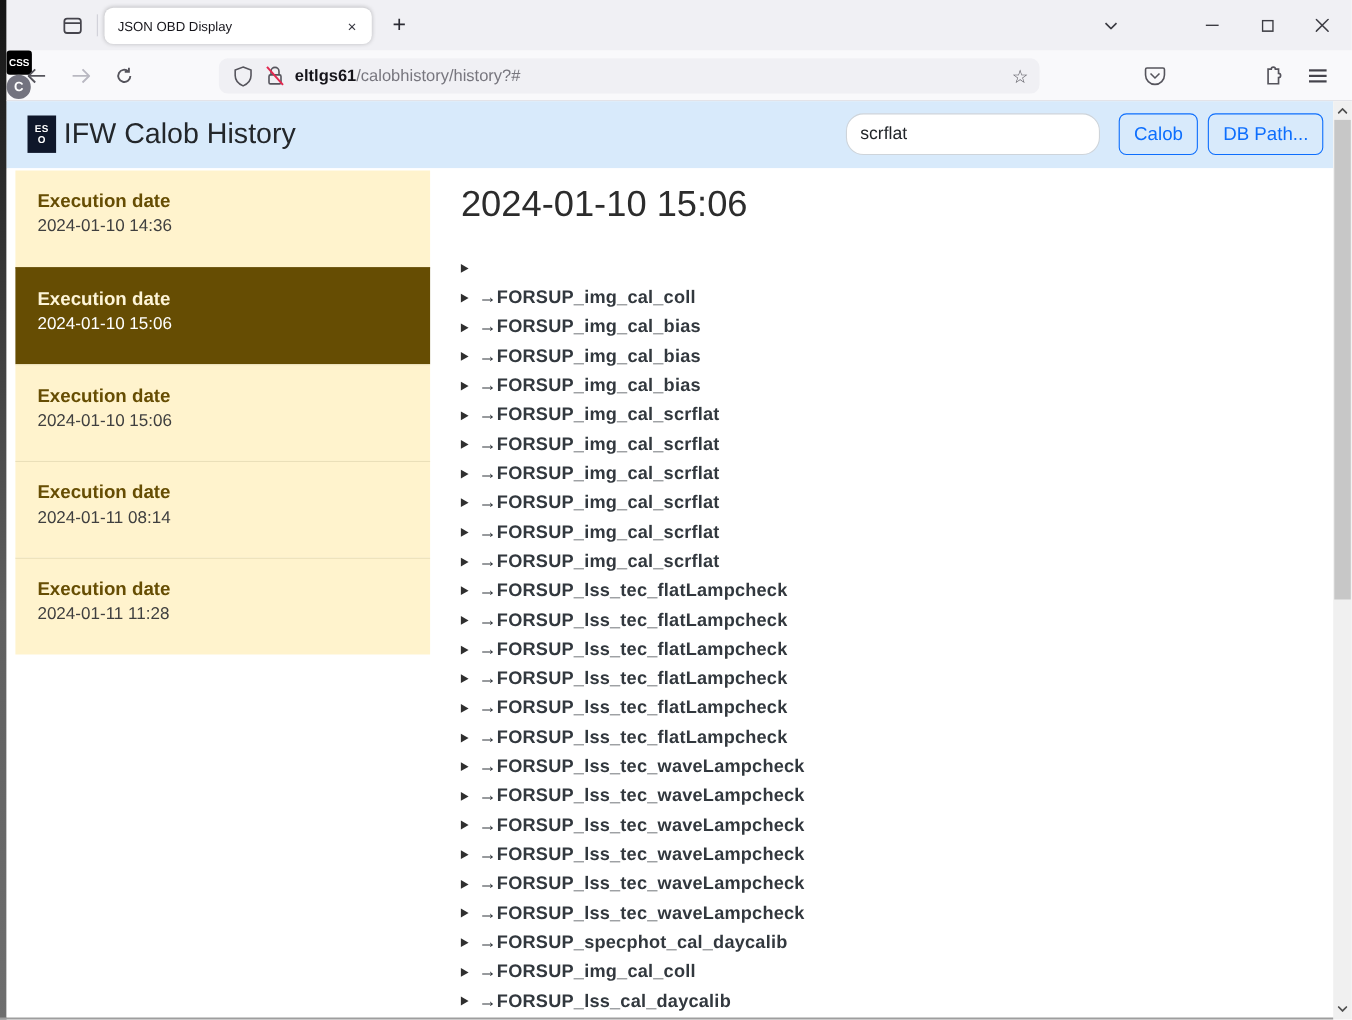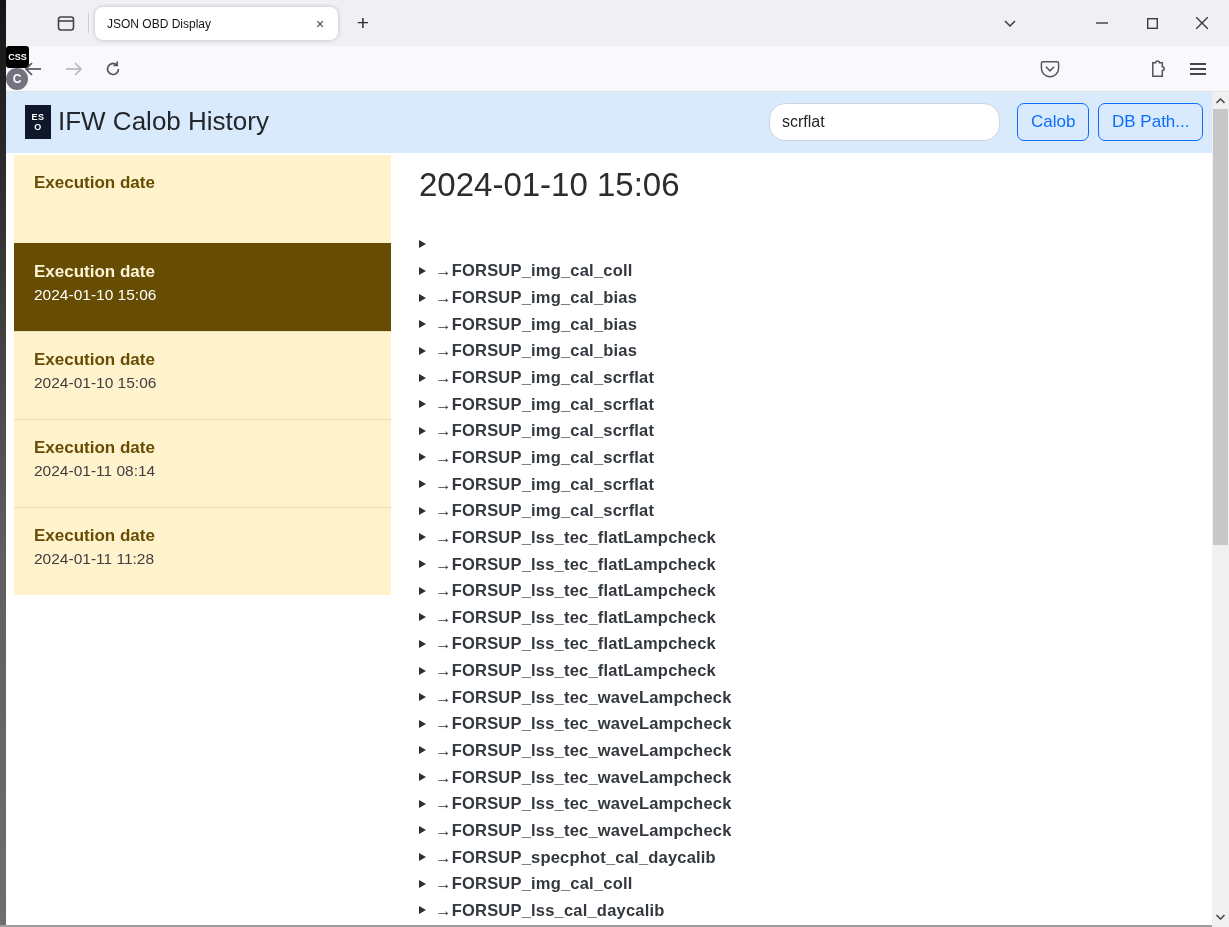--- a/index.html
+++ b/index.html
@@ -135,20 +135,36 @@
           <line x1="1" y1="7" x2="16" y2="7" stroke="#b9b8c1" stroke-width="1.7"></line>
           <polyline points="10,1 16,7 10,13" fill="none" stroke="#b9b8c1" stroke-width="1.7"></polyline>
         </svg>
     </div>
     <div class="nav-btn" id="reload-btn">
       <svg width="16" height="16" viewBox="0 0 16 16">
           <path d="M13.5 8 a5.5 5.5 0 1 1 -1.8 -4.1" fill="none" stroke="#55545c" stroke-width="1.7"></path>
           <polyline points="12.2,0.5 12.2,4.3 8.4,4.3" fill="none" stroke="#55545c" stroke-width="1.7"></polyline>
         </svg>
     </div>
+    <div id="urlbar">
+      <span>
+        <svg width="18" height="19" viewBox="0 0 20 21">
+            <path d="M10 1 L18 4 V9.5 C18 15 14.5 18 10 20 C5.5 18 2 15 2 9.5 V4 Z" fill="none" stroke="#55545c" stroke-width="1.6"></path>
+          </svg>
+      </span>
+      <span style="margin-left:10px">
+        <svg width="20" height="20" viewBox="0 0 22 22">
+            <path d="M7 10 V6.5 a4 4 0 0 1 8 0 V10" fill="none" stroke="#55545c" stroke-width="1.6"></path>
+            <rect x="5" y="10" width="12" height="9" rx="1.5" fill="none" stroke="#55545c" stroke-width="1.6"></rect>
+            <line x1="3" y1="2" x2="19" y2="20" stroke="#e22850" stroke-width="2"></line>
+          </svg>
+      </span>
+      <span class="url-text"><b class="url-host">eltlgs61</b><span class="url-path">/calobhistory/history?#</span></span>
+      <span id="star-btn">☆</span>
+    </div>
     <div class="tb-icon" id="pocket-btn">
       <svg width="20" height="19" viewBox="0 0 22 21">
           <path d="M3 2 h16 a1.5 1.5 0 0 1 1.5 1.5 V9 a9.5 9.5 0 0 1 -19 0 V3.5 A1.5 1.5 0 0 1 3 2 Z" fill="none" stroke="#55545c" stroke-width="1.6"></path>
           <polyline points="6.5,7.5 11,12 15.5,7.5" fill="none" stroke="#55545c" stroke-width="1.6"></polyline>
         </svg>
     </div>
     <div id="css-badge">CSS</div>
     <div id="c-badge">C</div>
     <div class="tb-icon" id="puzzle-btn">
       <svg width="19" height="19" viewBox="0 0 20 20">
@@ -168,20 +184,21 @@
     <div id="app-title">IFW Calob History</div>
     <input id="search-input" type="text" value="scrflat" style="">
     <button class="hdr-btn" id="search-btn">Calob</button>
     <button class="hdr-btn" id="dbpath-btn">DB Path...</button>
   </div>
 
   <div id="content">
     <div id="sidebar">
         <div class="exec-card">
         <div class="exec-title">Execution date</div>
+        <div class="exec-date">2024-01-10 14:36</div>
       </div>
         <div class="exec-card selected">
         <div class="exec-title">Execution date</div>
         <div class="exec-date">2024-01-10 15:06</div>
       </div>
         <div class="exec-card">
         <div class="exec-title">Execution date</div>
         <div class="exec-date">2024-01-10 15:06</div>
       </div>
         <div class="exec-card">

